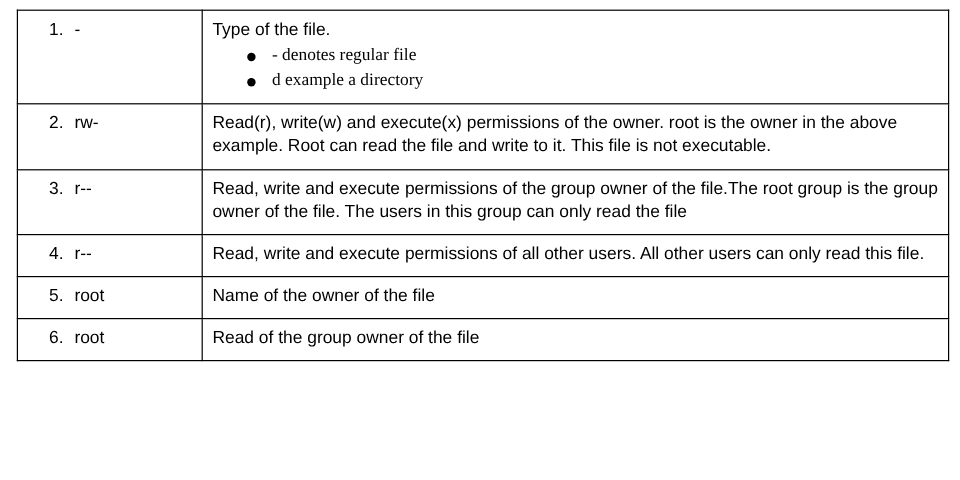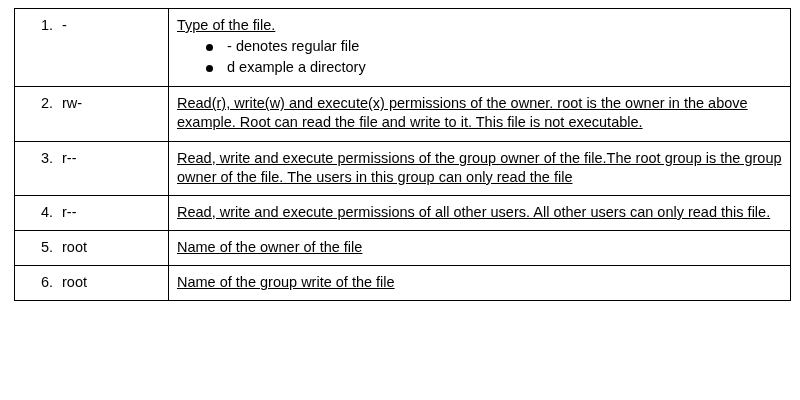--- a/index.html
+++ b/index.html
@@ -43,31 +43,31 @@
   }
   .label-val {
     flex: 1 1 auto;
     white-space: pre;
   }
   td.col-desc {
     width: 605px;
   }
   .desc-text {
     margin: 0;
-    text-decoration: underline;
   }
   .bullets {
     margin: 2px 0 0 0;
     padding: 0 0 0 46px;
     list-style: none;
   }
   .bullets li {
     position: relative;
     margin: 0 0 1px 0;
     line-height: 1.35;
+    font-family: Liberation Serif, serif;
   }
   .bullets li::before {
     content: "";
     position: absolute;
     left: -17px;
     top: 7px;
     width: 7px;
     height: 7px;
     background: #000000;
     border-radius: 50%;
@@ -147,18 +147,18 @@
     </tr>
 
     <tr>
       <td class="col-label">
         <div class="label-row">
           <span class="label-num">6.</span>
           <span class="label-val">root</span>
         </div>
       </td>
       <td class="col-desc">
-        <p class="desc-text">Name of the group write of the file</p>
+        <p class="desc-text">Read of the group owner of the file</p>
       </td>
     </tr>
 
   </tbody>
 </table>
 
 </body></html>

